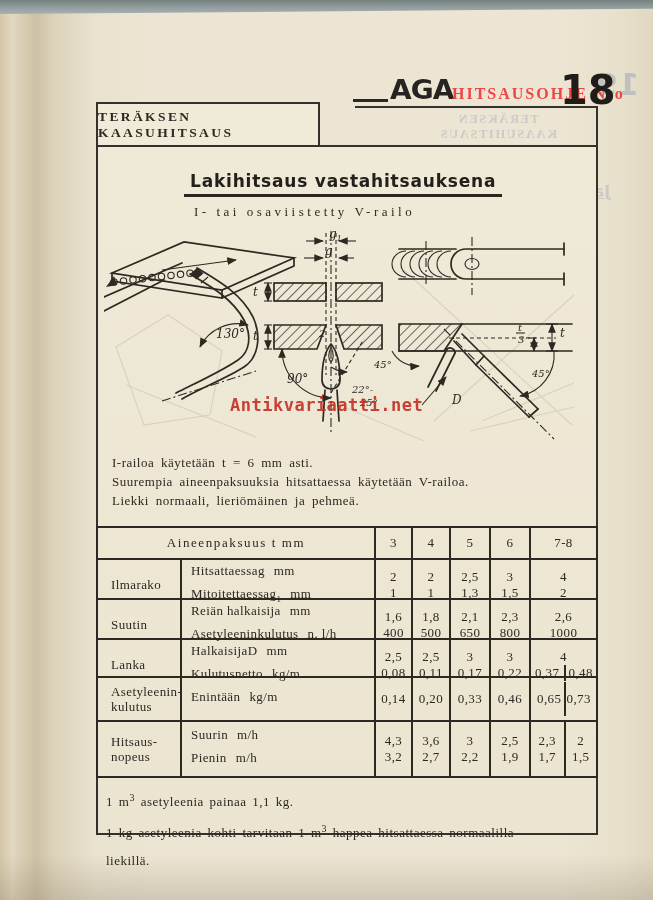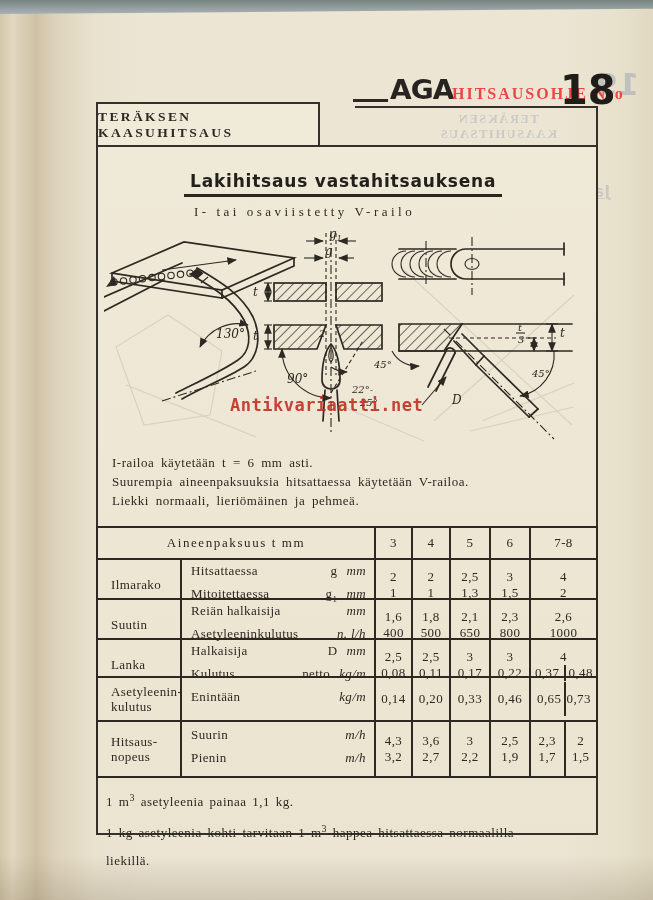--- a/index.html
+++ b/index.html
@@ -64,22 +64,22 @@
   .tbl{left:-2px;top:379px;width:502px;border:2px solid #2d2922;background:transparent;}
   .trow{display:grid;grid-template-columns:82px 194px 37px 38px 40px 40px 1fr;}
   .trow.thead{grid-template-columns:276px 37px 38px 40px 40px 1fr;height:30px;}
   .r0{height:40px;}.r1{height:40px;}.r2{height:38px;}.r3{height:44px;}.r4{height:56px;}
   .trow + .trow{border-top:2px solid #2d2922;}
   .cell{display:flex;flex-direction:column;justify-content:center;font-size:13px;color:#2c2822;}
   .thtitle{align-items:center;letter-spacing:1.6px;flex-direction:row;justify-content:center;}
   .cell.v{border-left:2px solid #2d2922;align-items:center;line-height:16px;letter-spacing:.4px;}
   .cell.label{padding-left:13px;line-height:15px;letter-spacing:.4px;}
   .cell.desc{border-left:2px solid #2d2922;padding:2px 8px 2px 9px;line-height:17px;}
-  .dline{display:flex;justify-content:space-between;align-items:baseline;letter-spacing:.4px;}
-  .dunit .u{margin-left:9px;font-style:italic;}
+  .dline{display:flex;align-items:baseline;letter-spacing:.4px;}
+  .dunit .u{margin-left:9px;}
   sub.subnum{font-size:9px;}
   .wide-stack{justify-content:center;}
   .wsplit{display:grid;grid-template-columns:1fr 1fr;width:100%;}
   .wsplit > div{display:flex;flex-direction:column;align-items:center;justify-content:center;line-height:16px;}
   .wsplit > div + div{border-left:2px solid #2d2922;}
   .lanka-top{line-height:16px;}
 
   .foot{left:8px;top:637px;width:482px;font-size:13px;line-height:27px;letter-spacing:.5px;word-spacing:2px;color:#2c2822;}
   .foot sup{font-size:10px;}
 

